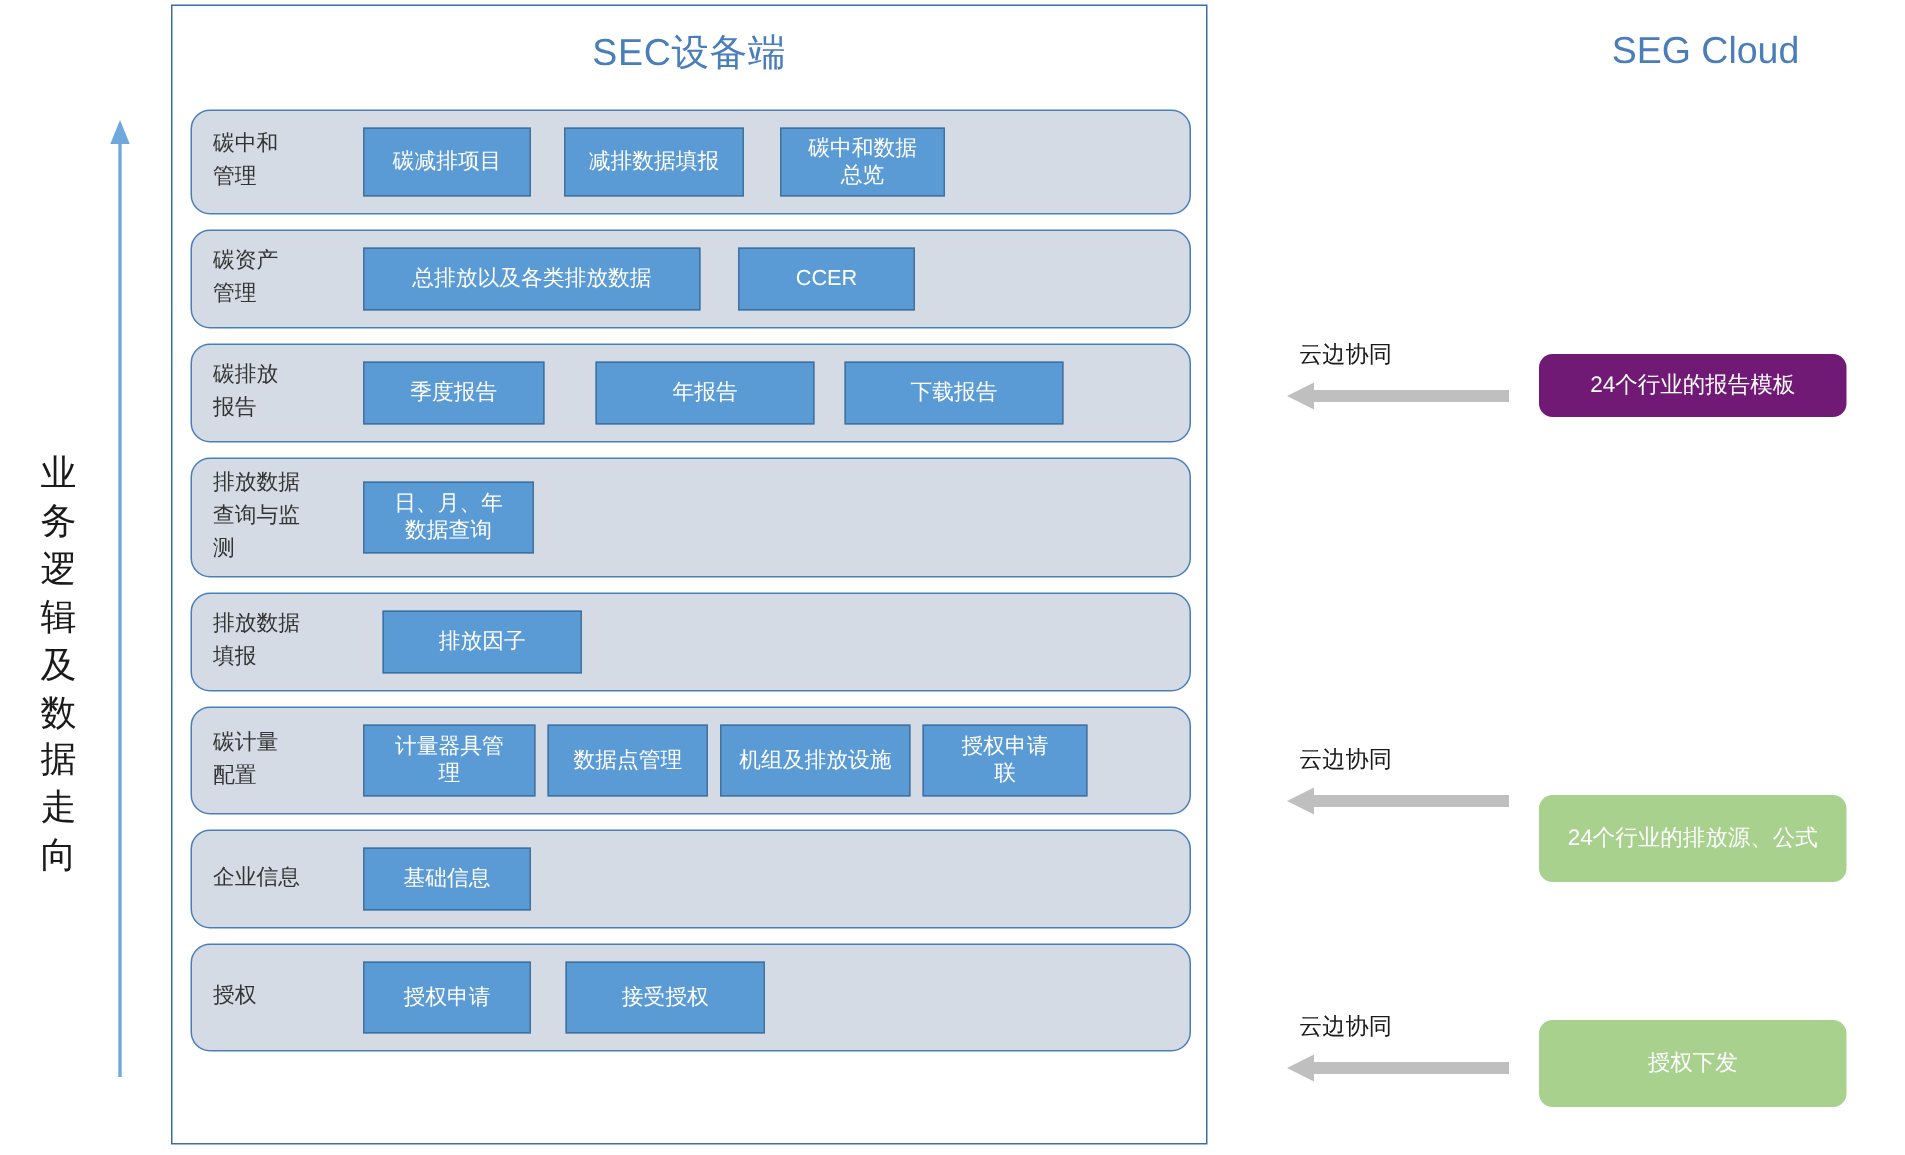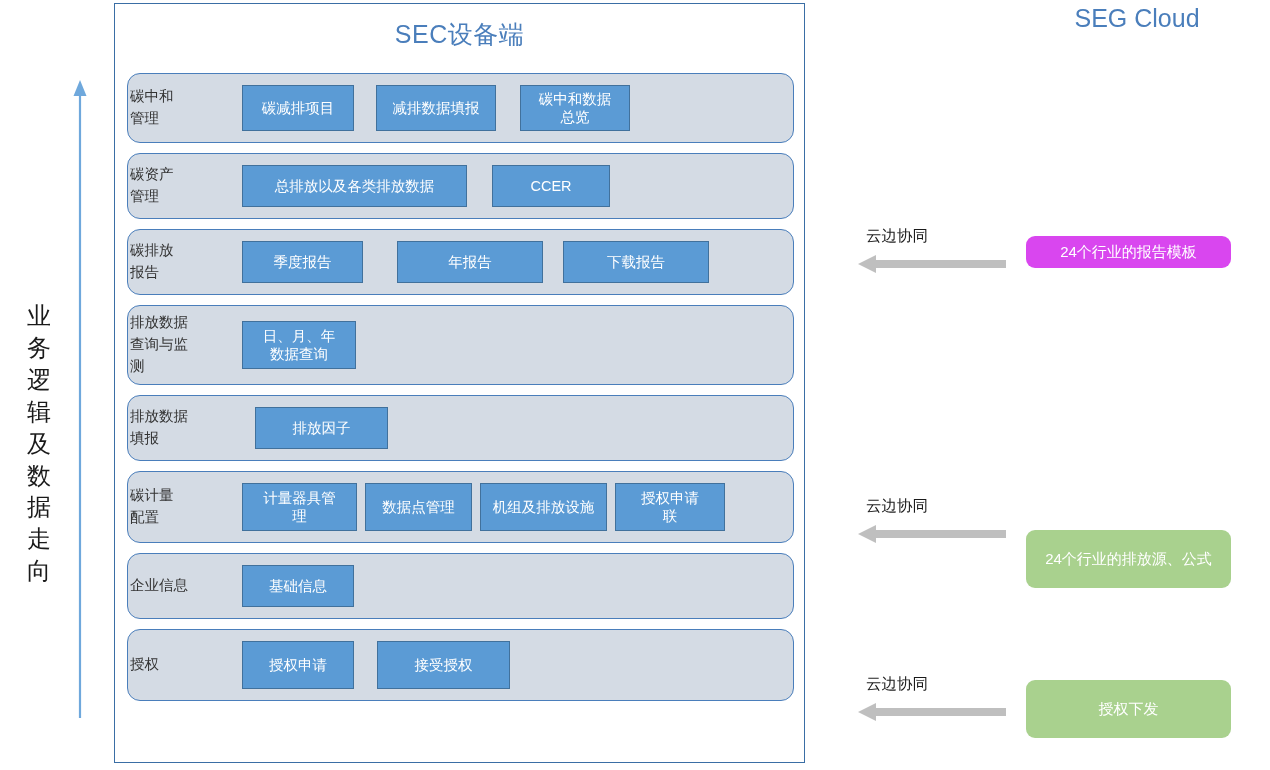--- a/index.html
+++ b/index.html
@@ -75,21 +75,21 @@
     border-radius: 13px;
     display: flex;
     align-items: center;
     padding: 0 8px 0 0;
     margin-bottom: 10px;
   }
 
   .row-label {
     flex: 0 0 auto;
     width: 104px;
-    padding-left: 2px;
+    padding-left: 14px;
     box-sizing: border-box;
     font-size: 14.5px;
     line-height: 1.5;
     color: #333333;
     white-space: pre-line;
   }
 
   .row-items {
     flex: 1 1 auto;
     display: flex;
@@ -109,21 +109,21 @@
     justify-content: center;
     box-sizing: border-box;
     padding: 2px 4px;
     white-space: pre-line;
   }
 
   
   #seg-title {
     position: absolute;
     left: 1032px;
-    top: 4px;
+    top: 20px;
     width: 210px;
     text-align: center;
     font-size: 25px;
     color: #4A7EBB;
   }
 
   .cloud-group { position: absolute; }
 
   .sync-label {
     position: absolute;
@@ -248,21 +248,21 @@
 <div id="seg-title">SEG Cloud</div>
 <div id="cloud-groups">
     <div class="cloud-group">
       <div class="sync-label" style="left: 866px; top: 226px;">云边协同</div>
       <div class="sync-arrow" style="left: 858px; top: 253px;">
         <svg width="148" height="22" viewBox="0 0 148 22" xmlns="http://www.w3.org/2000/svg">
           <rect x="16" y="7" width="132" height="8" fill="#BFBFBF"></rect>
           <polygon points="0,11 18,2 18,20" fill="#BFBFBF"></polygon>
         </svg>
       </div>
-      <div class="cloud-box" style="left: 1026px; top: 236px; width: 205px; height: 32px; background: #d946ef;">24个行业的报告模板</div>
+      <div class="cloud-box" style="left: 1026px; top: 236px; width: 205px; height: 42px; background: #701a75;">24个行业的报告模板</div>
     </div>
     <div class="cloud-group">
       <div class="sync-label" style="left: 866px; top: 496px;">云边协同</div>
       <div class="sync-arrow" style="left: 858px; top: 523px;">
         <svg width="148" height="22" viewBox="0 0 148 22" xmlns="http://www.w3.org/2000/svg">
           <rect x="16" y="7" width="132" height="8" fill="#BFBFBF"></rect>
           <polygon points="0,11 18,2 18,20" fill="#BFBFBF"></polygon>
         </svg>
       </div>
       <div class="cloud-box" style="left: 1026px; top: 530px; width: 205px; height: 58px; background: rgb(169, 209, 142);">24个行业的排放源、公式</div>

